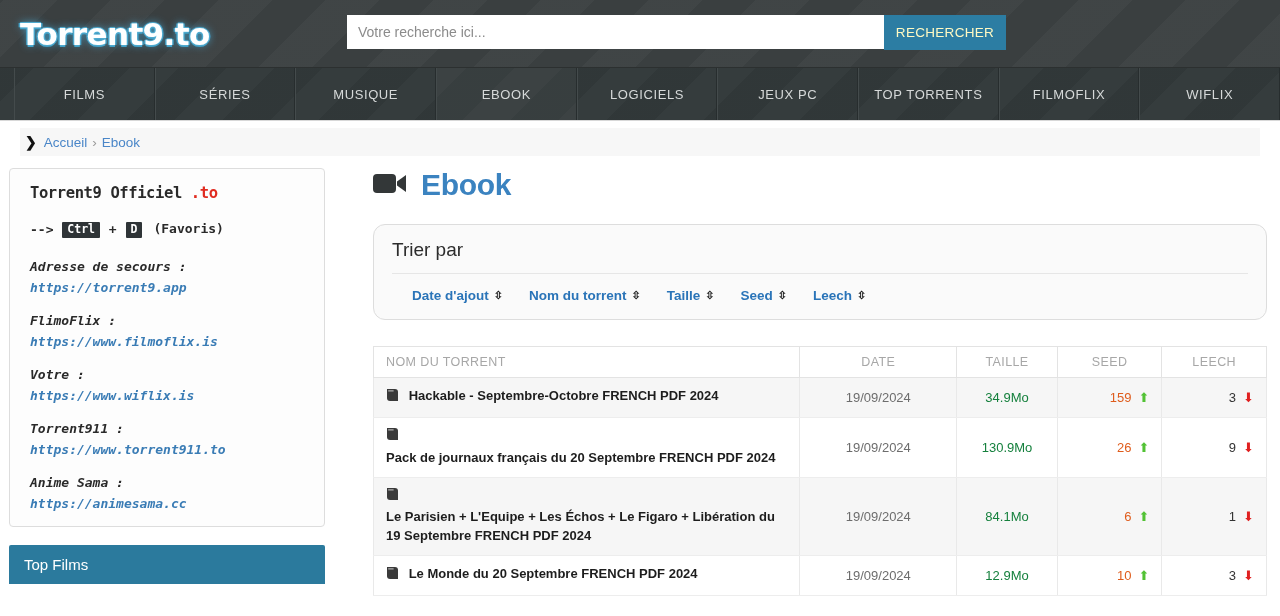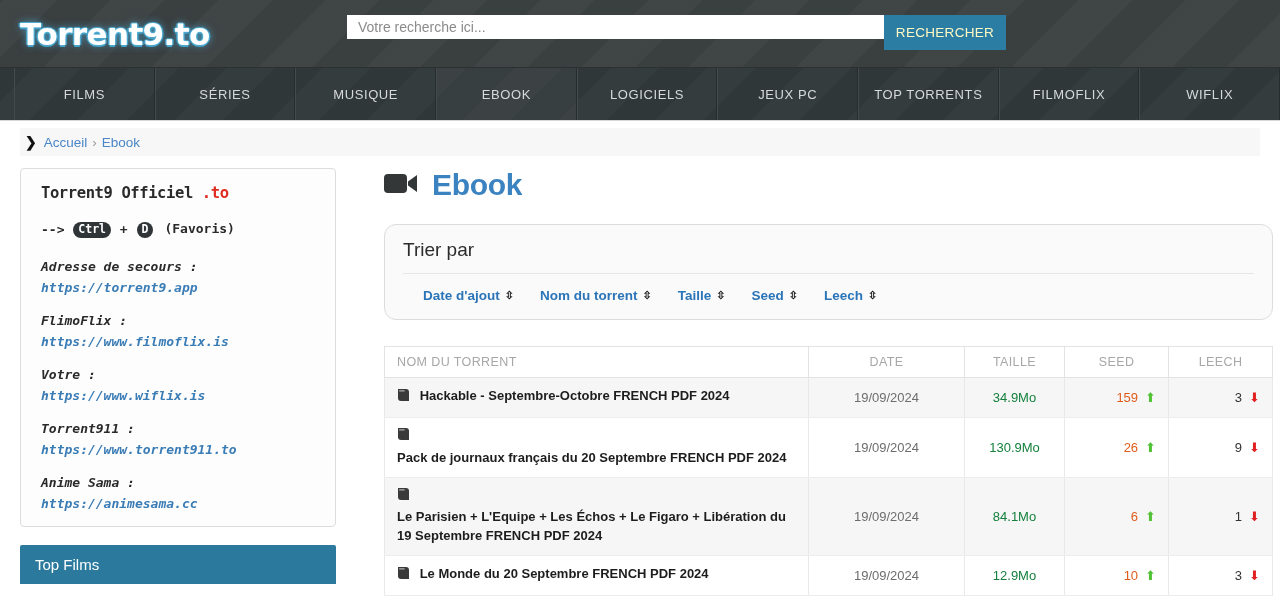--- a/index.html
+++ b/index.html
@@ -43,21 +43,21 @@
   }
   .search-wrap {
     position: absolute;
     left: 347px;
     top: 15px;
     display: flex;
     height: 35px;
   }
   .search-input {
     width: 537px;
-    height: 24px;
+    height: 34px;
     border: 1px solid #ffffff;
     background: #ffffff;
     padding: 0 10px;
     font-size: 14px;
     color: #444;
     font-family: "Liberation Sans", sans-serif;
     outline: none;
   }
   .search-input::placeholder { color: #8b8b8b; }
   .search-btn {
@@ -119,21 +119,21 @@
     font-size: 14px;
     margin-right: 7px;
     line-height: 1;
   }
   .crumb-link { color: #4a86c8; cursor: pointer; }
   .crumb-sep { color: #9a9a9a; margin: 0 5px; }
 
   
   .page {
     display: flex;
-    padding: 0 20px;
+    padding: 0 9px;
     margin-top: 12px;
     align-items: flex-start;
   }
   .sidebar { width: 316px; flex: none; }
   .content { flex: 1; padding-left: 48px; padding-right: 4px; }
 
   
   .panel {
     border: 1px solid #dddddd;
     border-radius: 4px;
@@ -149,21 +149,21 @@
     font-weight: bold;
     letter-spacing: -0.4px;
     margin-bottom: 20px;
   }
   .panel-title .dot-to { color: #e02b20; }
   .kbd-line { margin-bottom: 22px; font-weight: bold; font-size: 13px; }
   .kbd {
     display: inline-block;
     background: #2f3437;
     color: #ffffff;
-    border-radius: 8px;
+    border-radius: 1px;
     padding: 2px 5px 3px 5px;
     font-size: 11.5px;
     font-weight: bold;
     font-family: "DejaVu Sans Mono", monospace;
     vertical-align: middle;
     margin: 0 1px;
   }
   .kbd-line .favoris { margin-left: 10px; }
   .site-block { margin-bottom: 20px; font-style: italic; }
   .site-label { font-weight: bold; margin-bottom: 8px; }

